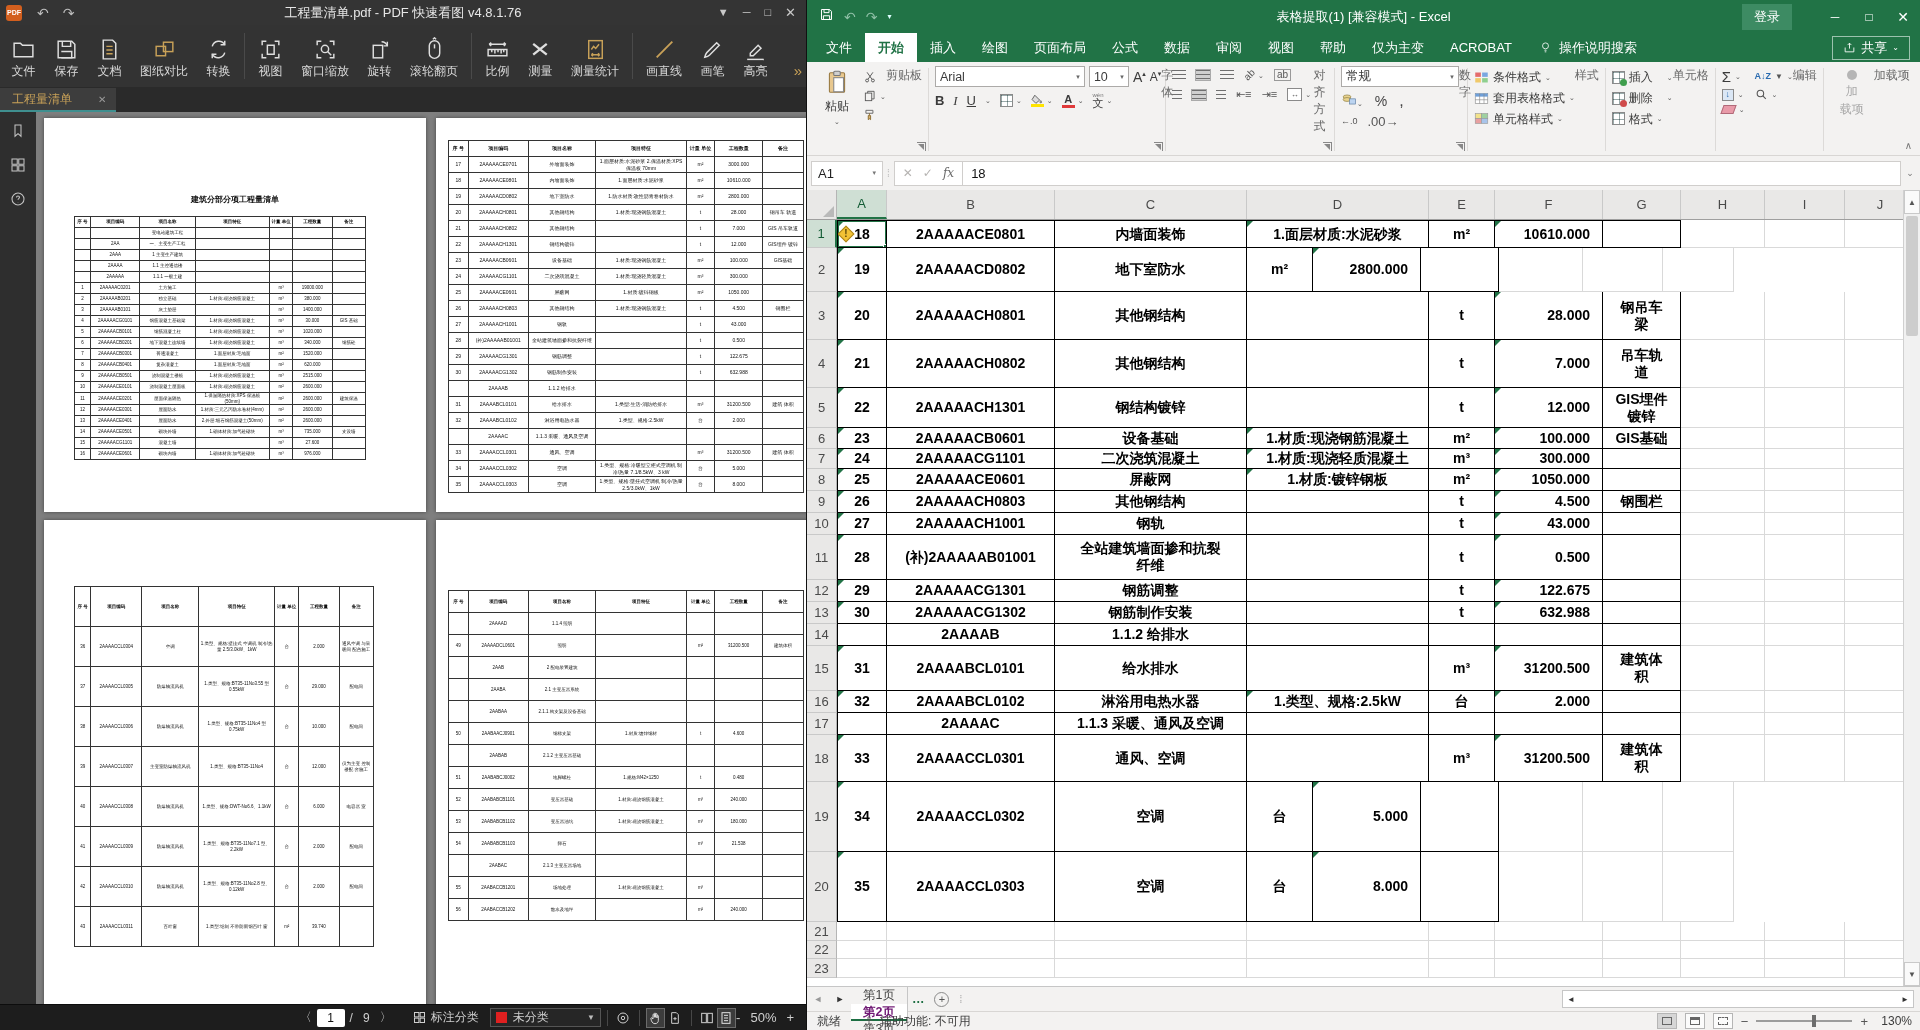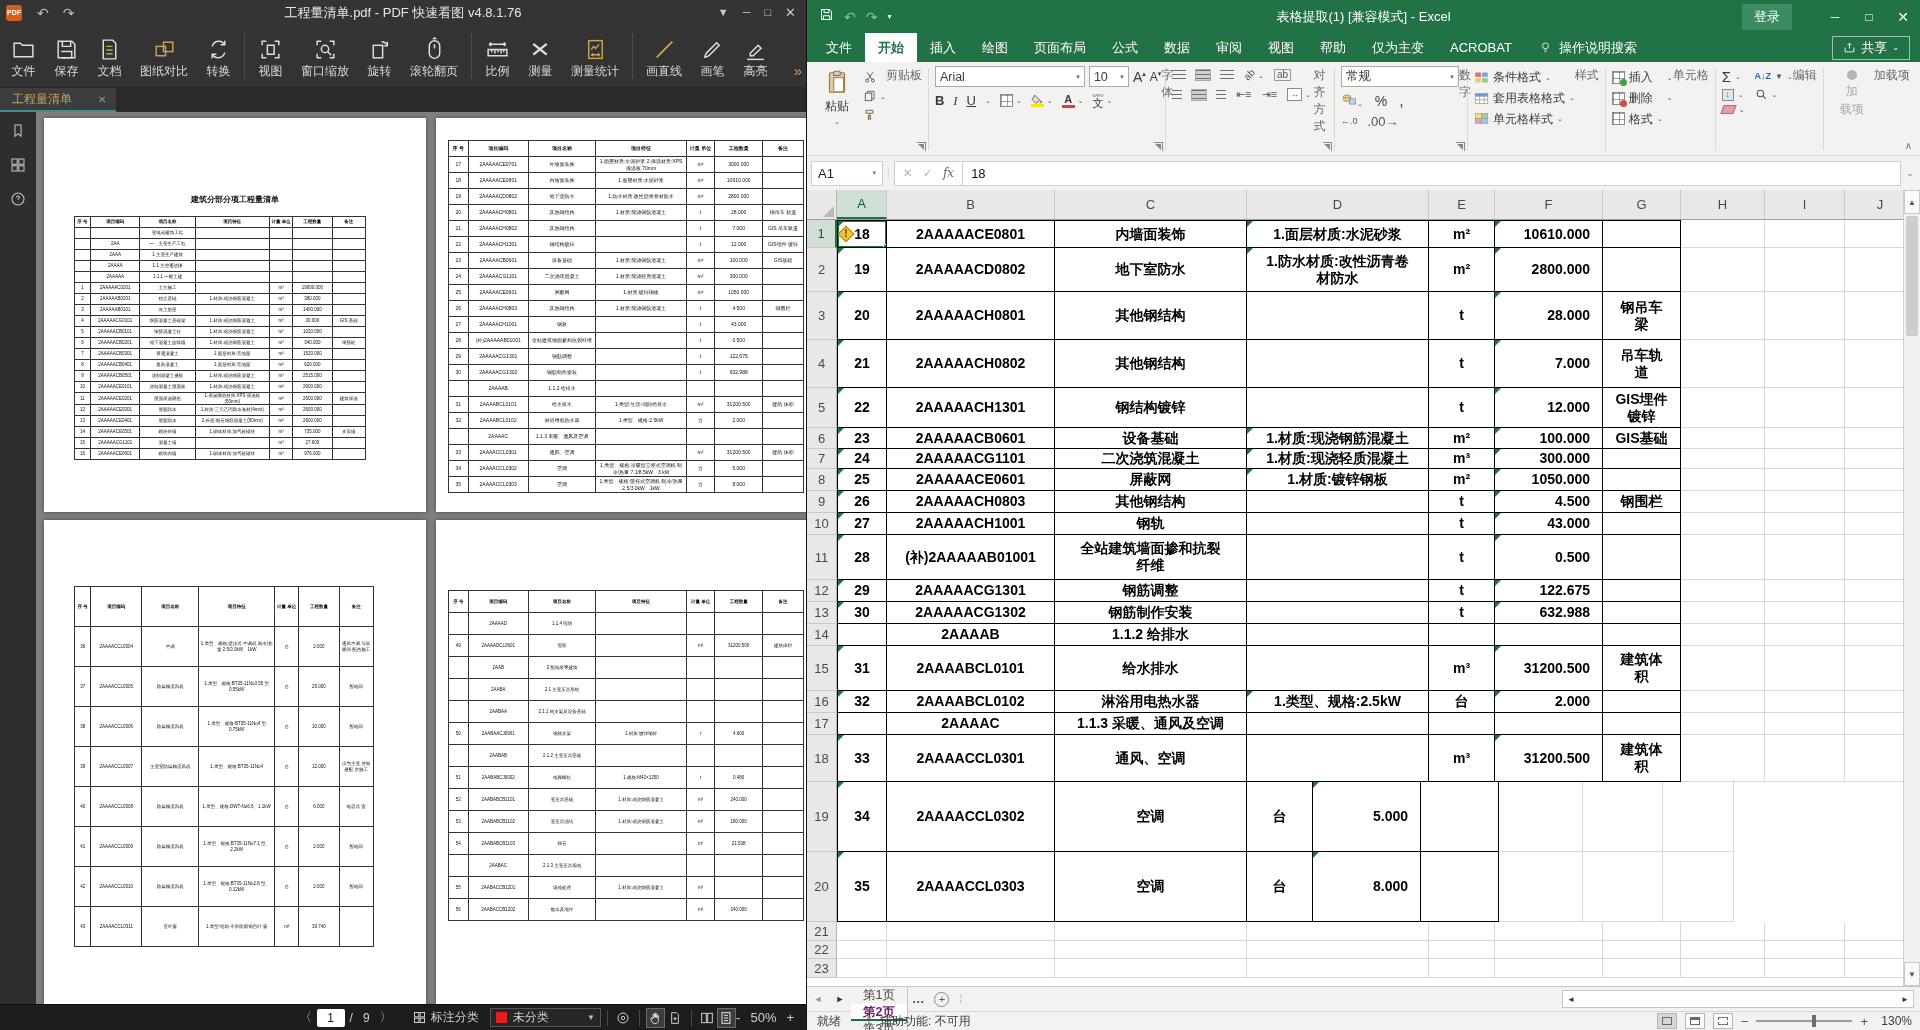--- a/index.html
+++ b/index.html
@@ -1358,22 +1358,20 @@
             <div class="g-cell tb first-row" style="width: 78px;"></div>
             <div class="g-cell" style="width: 84px;"></div>
             <div class="g-cell" style="width: 80px;"></div>
             <div class="g-cell" style="width: 71px;"></div>
           </div>
           <div class="g-row" style="height: 44px;">
             <div class="rownum">2</div>
             <div class="g-cell tb first-col" style="width: 50px;">19<span class="tri"></span></div>
             <div class="g-cell tb" style="width: 168px;">2AAAAACD0802</div>
             <div class="g-cell tb" style="width: 192px;">地下室防水</div>
-            <div class="g-cell tb" style="width: 182px;">1.防水材质:改性沥青卷
-材防水<span class="tri"></span></div>
             <div class="g-cell tb" style="width: 66px;">m²</div>
             <div class="g-cell tb num" style="width: 108px;">2800.000<span class="tri"></span></div>
             <div class="g-cell tb" style="width: 78px;"></div>
             <div class="g-cell" style="width: 84px;"></div>
             <div class="g-cell" style="width: 80px;"></div>
             <div class="g-cell" style="width: 71px;"></div>
           </div>
           <div class="g-row" style="height: 48px;">
             <div class="rownum">3</div>
             <div class="g-cell tb first-col" style="width: 50px;">20<span class="tri"></span></div>

